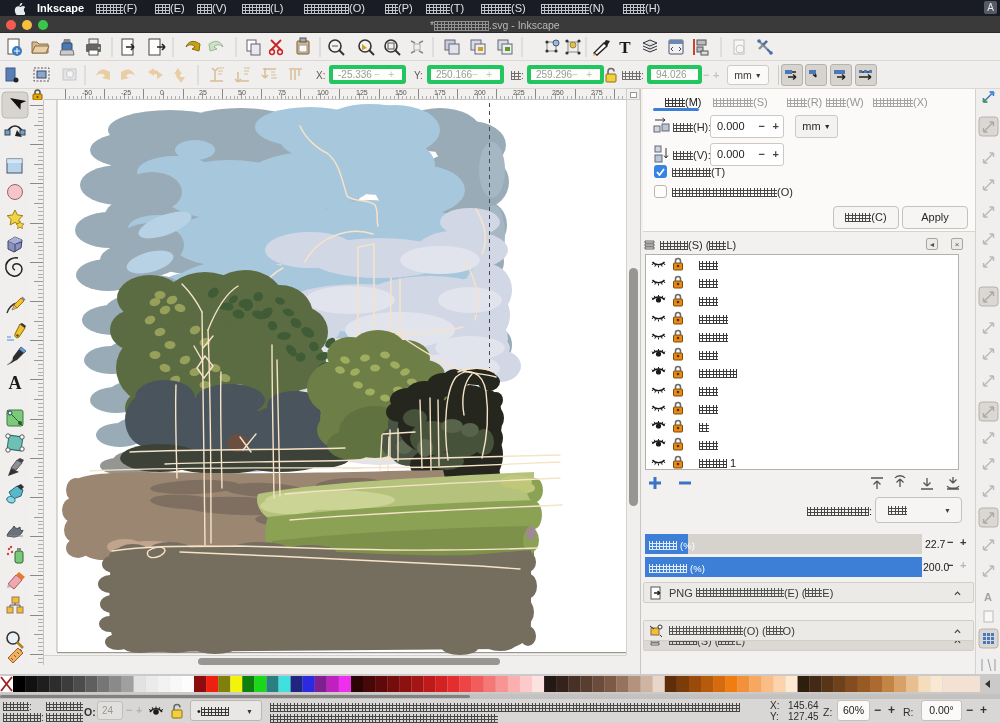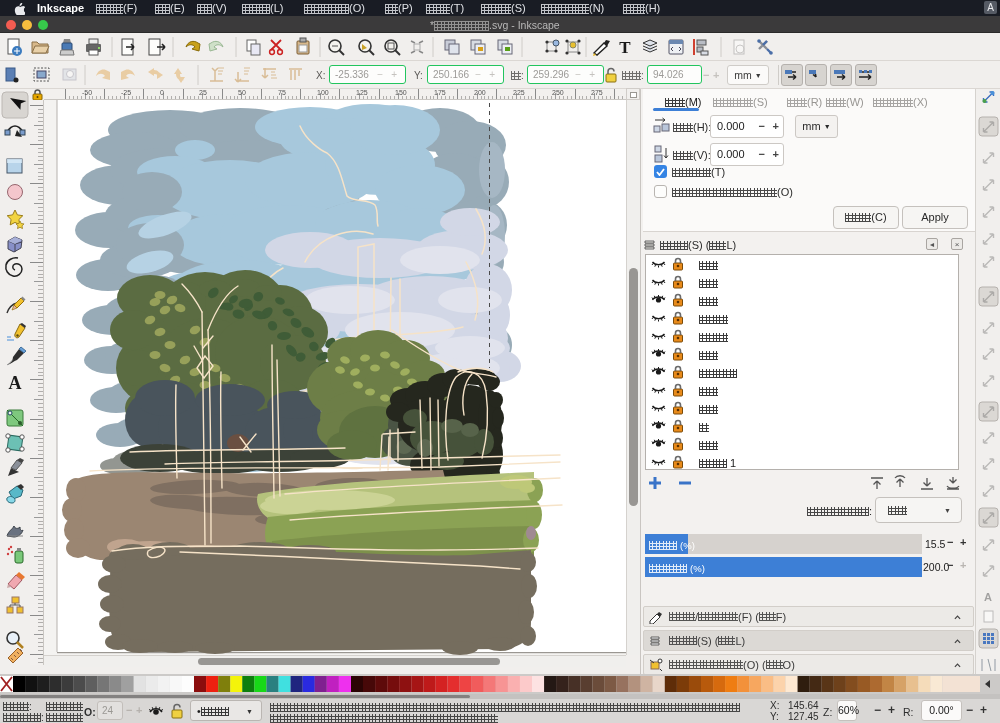--- a/index.html
+++ b/index.html
@@ -2,21 +2,21 @@
 <html><head><meta charset="utf-8">
 <style>
 *{margin:0;padding:0;box-sizing:border-box}
 html,body{width:1000px;height:723px;overflow:hidden}
 body{font-family:"Liberation Sans",sans-serif;position:relative;background:#f1efed;font-size:11px;color:#2d2d2d}
 .ab{position:absolute}
 i.j,i.jn{display:inline-block;height:9px;border-radius:0;font-style:normal;
 background:repeating-linear-gradient(90deg,currentColor 0 1px,transparent 1px 3.4px),
 repeating-linear-gradient(0deg,currentColor 0 1px,transparent 1px 3px);opacity:.85;vertical-align:-1px}
 i.jn{height:10px;vertical-align:-1.5px}
-.fld{background:#fdfdfc;border:1px solid #22c55e;border-radius:3px;color:#9c9a97;font-size:10px;display:flex;align-items:center;padding-left:5px;position:absolute}
+.fld{background:#fdfdfc;border:4px solid #22c55e;border-radius:3px;color:#9c9a97;font-size:10px;display:flex;align-items:center;padding-left:5px;position:absolute}
 .btn4{position:absolute;width:22px;height:22px;background:#d7d4d0;border:1px solid #b5b1ad;border-radius:3px}
 .hd{position:absolute;left:2px;width:331px;height:21px;background:#eceae7;border:1px solid #d2cec9;border-radius:2px;display:flex;align-items:center;font-size:11px;color:#3a3a3a}
 .chev{position:absolute;right:12px;top:7px;width:7px;height:7px}
 </style></head>
 <body>
 
 <div class="ab" style="left:0;top:0;width:1000px;height:16px;background:#191c24;color:#dfe1e5;font-size:11px">
  <svg class="ab" style="left:14px;top:2.5px" width="11" height="12" viewBox="0 0 11 12">
       <path fill="#e8e9ec" d="M7.6 1.9c-.5.6-1.3 1-2 1-.1-.8.3-1.6.7-2.1C6.8.2 7.6-.1 8.3-.2c.1.8-.3 1.6-.7 2.1zM8.9 3.3c-1.1-.1-2 .6-2.5.6-.5 0-1.3-.6-2.2-.6-1.1 0-2.2.7-2.8 1.7-1.2 2-.3 5 .9 6.6.6.8 1.2 1.7 2.1 1.6.9 0 1.2-.5 2.2-.5s1.3.5 2.2.5c.9 0 1.5-.8 2-1.6.7-.9.9-1.8 1-1.9-.1 0-1.9-.7-1.9-2.8 0-1.7 1.4-2.5 1.5-2.6-.8-1.2-2-1.3-2.5-1.4z"></path>
     </svg>
@@ -1033,48 +1033,48 @@
 
 <div class="ab" style="left:0;top:407px;width:335px;height:30px">
  <span class="ab" style="left:166px;top:9px;color:#2a2a2a"><i class="j" style="width:62px"></i>:</span>
  <span class="ab" style="left:234px;top:1px;width:87px;height:26px;background:#f6f5f3;border:1px solid #c5c1bd;border-radius:4px;color:#2a2a2a;line-height:24px"><span style="margin-left:12px"><i class="j" style="width:19px"></i></span><span style="position:absolute;right:10px;color:#444"><span style="font-size:7px;vertical-align:1px">▼</span></span></span>
 </div>
 
 <div class="ab" style="left:4px;top:445px;width:277px;height:20px;background:#d6d2ce">
  <span class="ab" style="left:0;top:0;width:43px;height:20px;background:#3d7fd6"></span>
  <span class="ab" style="left:4px;top:5px;color:#fff;z-index:2"><i class="j" style="width:28px"></i> <span style="font-size:9.5px">(%)</span></span>
 </div>
-<span class="ab" style="left:284px;top:449px;color:#1a1a1a;font-size:10.5px">15.5</span>
+<span class="ab" style="left:284px;top:449px;color:#1a1a1a;font-size:10.5px">22.7</span>
 <span class="ab" style="left:306px;top:447px;color:#333;font-weight:bold">−</span>
     <span class="ab" style="left:319px;top:447px;color:#333;font-weight:bold">+</span>
 <div class="ab" style="left:4px;top:468px;width:277px;height:20px;background:#3d7fd6">
  <span class="ab" style="left:4px;top:5px;color:#fff"><i class="j" style="width:38px"></i> <span style="font-size:9.5px">(%)</span></span>
 </div>
 <span class="ab" style="left:282px;top:472px;color:#1a1a1a;font-size:10.5px">200.0</span>
 <span class="ab" style="left:306px;top:470px;color:#333;font-weight:bold">−</span>
     <span class="ab" style="left:319px;top:470px;color:#b9b5b1;font-weight:bold">+</span>
 
-<div class="hd" style="top:517px">
+<div class="hd" style="top:493px">
  <svg style="margin:0 6px 0 5px" width="14" height="14" viewBox="0 0 14 14">
-        <path d="M1 11L8 4l3 3-7 7H1z" fill="#fff" stroke="#333"></path>
-        <path d="M8 4l2-2 3 2-2 3z" fill="#333"></path>
+        <rect x="2" y="1" width="9" height="12" fill="#fff" stroke="#555"></rect>
+        <path d="M5 7h6m0 0l-2.5-2M11 7l-2.5 2" stroke="#222" fill="none" stroke-width="1.4"></path>
       </svg>
- <i class="j" style="width:26px"></i>/<i class="j" style="width:40px"></i>(F) (<i class="j" style="width:17px"></i>F)
+ PNG&nbsp;<i class="j" style="width:88px"></i>(E) (<i class="j" style="width:17px"></i>E)
  <svg class="chev" viewBox="0 0 8 8">
         <path d="M1 5.5L4 2.5 7 5.5" stroke="#444" stroke-width="1.4" fill="none"></path>
       </svg></div>
 <div class="hd" style="top:541px;background:#dcd9d5">
  <svg style="margin:0 6px 0 5px" width="14" height="14" viewBox="0 0 14 14">
         <path d="M2 3h8v2H2zM2 6h8v2H2zM2 9h8v2H2z" fill="#eee" stroke="#444" stroke-width=".8"></path>
       </svg>
  <i class="j" style="width:28px"></i>(S) (<i class="j" style="width:17px"></i>L)
  <svg class="chev" viewBox="0 0 8 8">
         <path d="M1 5.5L4 2.5 7 5.5" stroke="#444" stroke-width="1.4" fill="none"></path>
       </svg></div>
-<div class="hd" style="top:565px">
+<div class="hd" style="top:531px">
  <svg style="margin:0 6px 0 5px" width="14" height="14" viewBox="0 0 14 14">
         <rect x="2" y="4" width="8" height="7" fill="#f0c030" stroke="#865"></rect>
         <path d="M1 2l4 3m6 6l2 2" stroke="#333"></path>
         <circle cx="11" cy="3" r="2" fill="#fff" stroke="#333"></circle>
       </svg>
  <i class="j" style="width:74px"></i>(O) (<i class="j" style="width:17px"></i>O)
  <svg class="chev" viewBox="0 0 8 8">
         <path d="M1 5.5L4 2.5 7 5.5" stroke="#444" stroke-width="1.4" fill="none"></path>
       </svg></div>
 </div>
@@ -1268,20 +1268,20 @@
       <path d="M10 7V4.5a3 3 0 0 0-6 0" fill="none" stroke="#666" stroke-width="1.5" transform="translate(2,0) scale(-1,1) translate(-12,0)"></path>
     </svg>
 <span class="ab" style="left:190px;top:1px;width:72px;height:21px;background:#e9e7e5;border:1px solid #bab6b2;border-radius:3px;color:#1a1a1a;font-size:10.5px;line-height:20px"><span style="margin-left:6px">•<i class="j" style="width:28px"></i></span><span style="position:absolute;right:8px;color:#333"><span style="font-size:7px;vertical-align:1px">▼</span></span></span>
 <span class="ab" style="left:270px;top:2px;color:#2e2e2e"><i class="j" style="width:470px"></i></span>
 <span class="ab" style="left:270px;top:13px;color:#2e2e2e"><i class="j" style="width:228px"></i></span>
 <span class="ab" style="left:770px;top:1px;color:#2e2e2e;font-size:10px">X:</span>
     <span class="ab" style="left:788px;top:1px;color:#2e2e2e;font-size:10px">145.64</span>
 <span class="ab" style="left:770px;top:12px;color:#2e2e2e;font-size:10px">Y:</span>
     <span class="ab" style="left:788px;top:12px;color:#2e2e2e;font-size:10px">127.45</span>
 <span class="ab" style="left:823px;top:7px;color:#2e2e2e;font-size:10.5px">Z:</span>
-<span class="ab" style="left:837px;top:1px;width:20px;height:21px;background:#fbfaf9;border:1px solid #c5c1bd;border-radius:3px;color:#1a1a1a;font-size:10.5px;text-align:center;line-height:19px">60%</span>
+<span class="ab" style="left:837px;top:1px;width:33px;height:21px;background:#fbfaf9;border:1px solid #c5c1bd;border-radius:3px;color:#1a1a1a;font-size:10.5px;text-align:center;line-height:19px">60%</span>
 <span class="ab" style="left:874px;top:4px;color:#333;font-weight:bold;font-size:12px">−</span>
     <span class="ab" style="left:888px;top:4px;color:#333;font-weight:bold;font-size:12px">+</span>
 <span class="ab" style="left:903px;top:7px;color:#2e2e2e;font-size:10.5px">R:</span>
 <span class="ab" style="left:921px;top:1px;width:41px;height:21px;background:#fbfaf9;border:1px solid #c5c1bd;border-radius:3px;color:#1a1a1a;font-size:10.5px;text-align:center;line-height:19px">0.00°</span>
 <span class="ab" style="left:966px;top:4px;color:#333;font-weight:bold;font-size:12px">−</span>
     <span class="ab" style="left:980px;top:4px;color:#333;font-weight:bold;font-size:12px">+</span>
 </div>
 
 </body></html>

